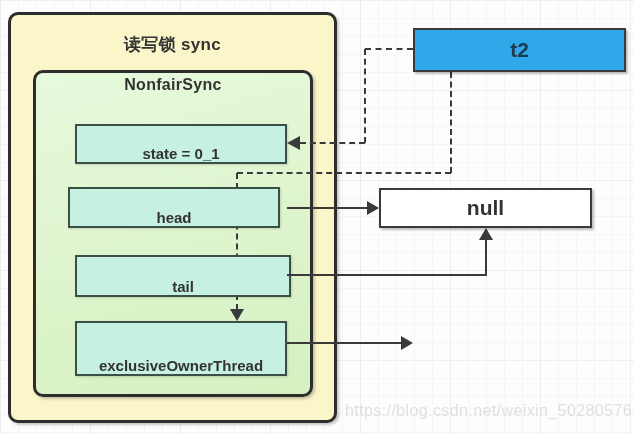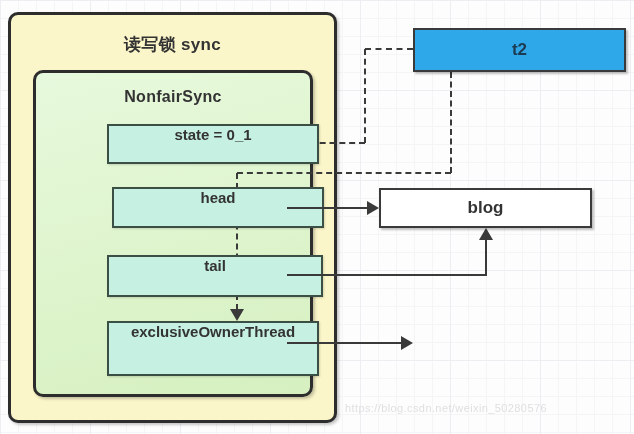--- a/index.html
+++ b/index.html
@@ -31,73 +31,72 @@
   }
   .outer-box{background:var(--outer-fill);}
   .inner-box{background:linear-gradient(165deg,var(--inner-fill-top),var(--inner-fill-bottom));}
   .box-title{
     text-align:center;font-weight:bold;color:var(--text);
     letter-spacing:.3px;
   }
   .field-box{
     background:var(--field-fill);
     border:2px solid var(--field-border);
-    display:flex;align-items:flex-start;justify-content:center;
+    display:flex;align-items:flex-end;justify-content:center;
     font-weight:bold;font-size:15px;color:var(--text);
     box-shadow:1px 1px 2px rgba(0,0,0,.15);
-    margin-left:32px;
   }
   .node-box{
     border:2px solid var(--line);
     display:flex;align-items:center;justify-content:center;
-    font-weight:bold;font-size:17px;
+    font-weight:bold;font-size:21px;
     box-shadow:2px 2px 2px rgba(0,0,0,.25);
   }
   .thread-box{background:var(--thread-fill);color:var(--thread-text);}
   .null-box{background:var(--null-fill);color:var(--text);}
   .h-solid{border-top:2px solid var(--line);height:0;}
   .v-solid{border-left:2px solid var(--line);width:0;}
   .h-dash{border-top:2px dashed var(--line);height:0;}
   .v-dash{border-left:2px dashed var(--line);width:0;}
   .arrow{width:0;height:0;}
   .arrow-right{border-left:12px solid var(--line);border-top:7px solid transparent;border-bottom:7px solid transparent;}
   .arrow-left{border-right:13px solid var(--line);border-top:7px solid transparent;border-bottom:7px solid transparent;}
   .arrow-up{border-bottom:12px solid var(--line);border-left:7px solid transparent;border-right:7px solid transparent;}
   .arrow-down{border-top:12px solid var(--line);border-left:7px solid transparent;border-right:7px solid transparent;}
   .watermark{
-    color:var(--watermark-text);font-size:11px;letter-spacing:.4px;white-space:nowrap;
+    color:var(--watermark-text);font-size:16px;letter-spacing:.4px;white-space:nowrap;
   }
 </style>
 </head>
 <body>
 
 <div class="canvas">
 
   <div class="abs watermark" style="left:345px;top:402px;">https://blog.csdn.net/weixin_50280576</div>
 
   <div class="abs container-box outer-box" style="left:8px;top:12px;width:329px;height:411px;"></div>
   <div class="abs box-title" style="left:8px;top:33px;width:329px;font-size:17px;">读写锁 sync</div>
 
   <div class="abs container-box inner-box" style="left:33px;top:70px;width:280px;height:327px;"></div>
-  <div class="abs box-title" style="left:33px;top:88px;width:280px;font-size:16px;">NonfairSync</div>
+  <div class="abs box-title" style="left:33px;top:76px;width:280px;font-size:16px;">NonfairSync</div>
 
   <div class="abs h-dash" style="left:365px;top:48px;width:48px;"></div>
   <div class="abs v-dash" style="left:364px;top:49px;height:94px;"></div>
   <div class="abs h-dash" style="left:300px;top:142px;width:65px;"></div>
   <div class="abs arrow arrow-left" style="left:287px;top:136px;"></div>
 
   <div class="abs v-dash" style="left:450px;top:72px;height:101px;"></div>
   <div class="abs h-dash" style="left:237px;top:172px;width:214px;"></div>
   <div class="abs v-dash" style="left:236px;top:173px;height:137px;"></div>
   <div class="abs arrow arrow-down" style="left:230px;top:309px;"></div>
 
   <div class="abs field-box" style="left:75px;top:124px;width:212px;height:40px;">
     <span>state = 0_1</span>
   </div>
-  <div class="abs field-box" style="left:80px;top:187px;width:212px;height:41px;">
+  <div class="abs field-box" style="left:68px;top:187px;width:212px;height:41px;">
     <span>head</span>
   </div>
   <div class="abs field-box" style="left:75px;top:255px;width:216px;height:42px;">
     <span>tail</span>
   </div>
   <div class="abs field-box" style="left:75px;top:321px;width:212px;height:55px;">
     <span>exclusiveOwnerThread</span>
   </div>
 
   <div class="abs h-solid" style="left:287px;top:207px;width:82px;"></div>
@@ -107,16 +106,16 @@
   <div class="abs v-solid" style="left:485px;top:240px;height:36px;"></div>
   <div class="abs arrow arrow-up" style="left:479px;top:228px;"></div>
 
   <div class="abs h-solid" style="left:287px;top:342px;width:114px;"></div>
   <div class="abs arrow arrow-right" style="left:401px;top:336px;"></div>
 
   <div class="abs node-box thread-box" style="left:413px;top:28px;width:213px;height:44px;">
     <span>t2</span>
   </div>
   <div class="abs node-box null-box" style="left:379px;top:188px;width:213px;height:40px;">
-    <span>blog</span>
+    <span>null</span>
   </div>
 
 </div>
 
 </body></html>

